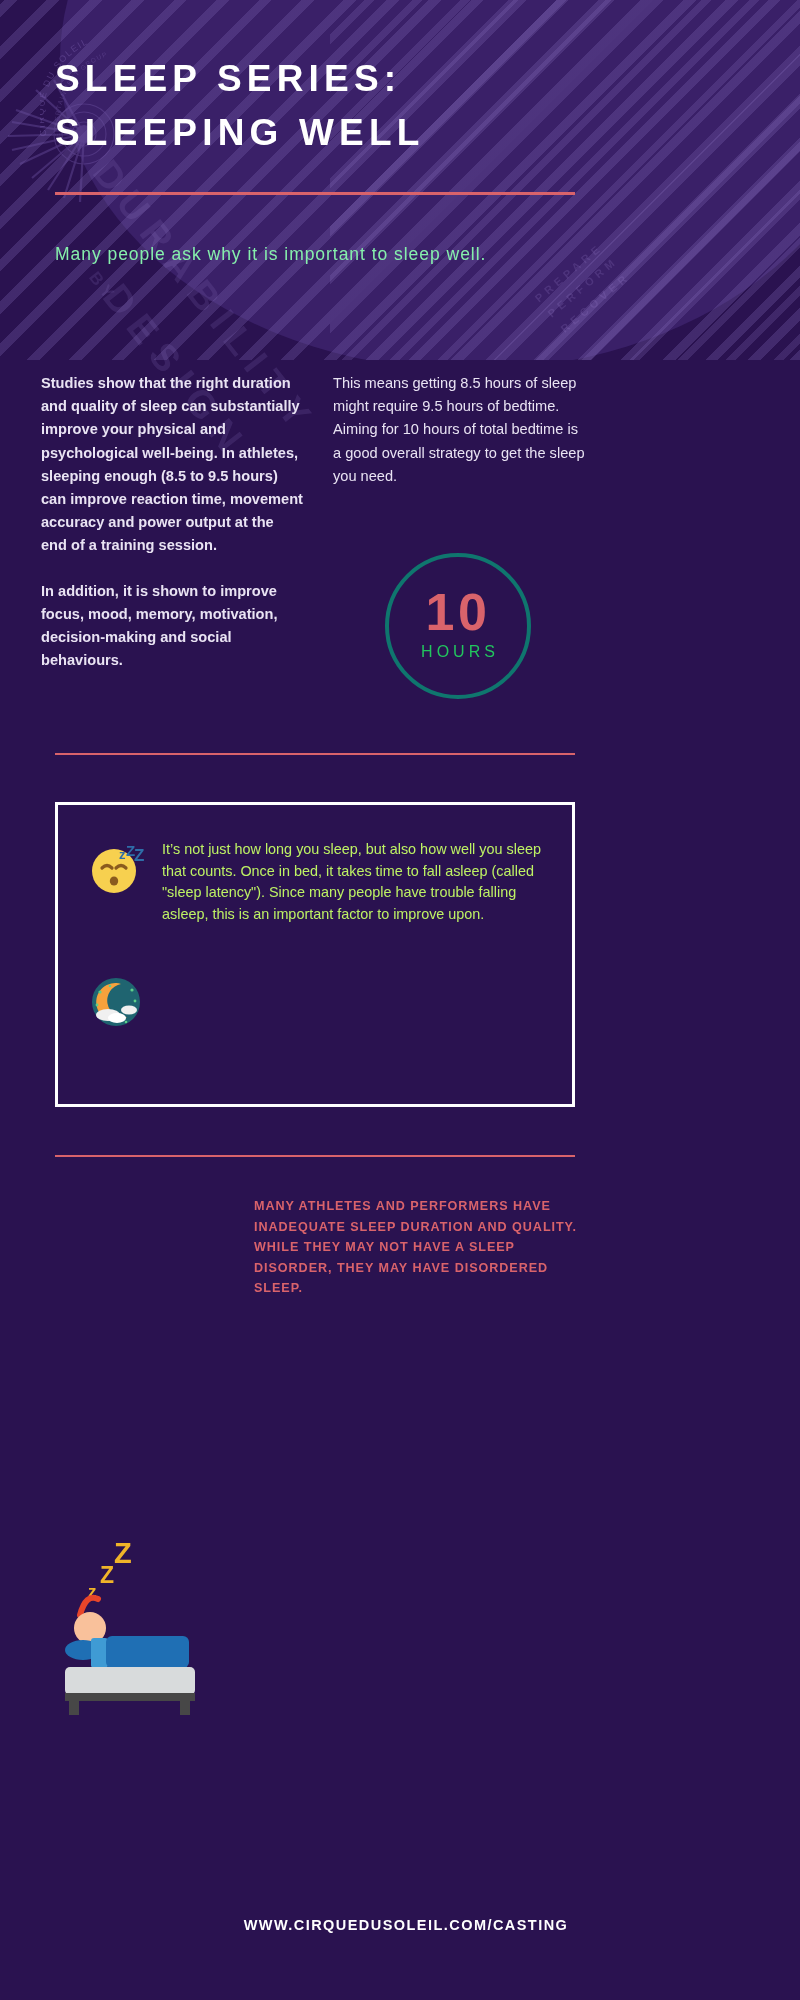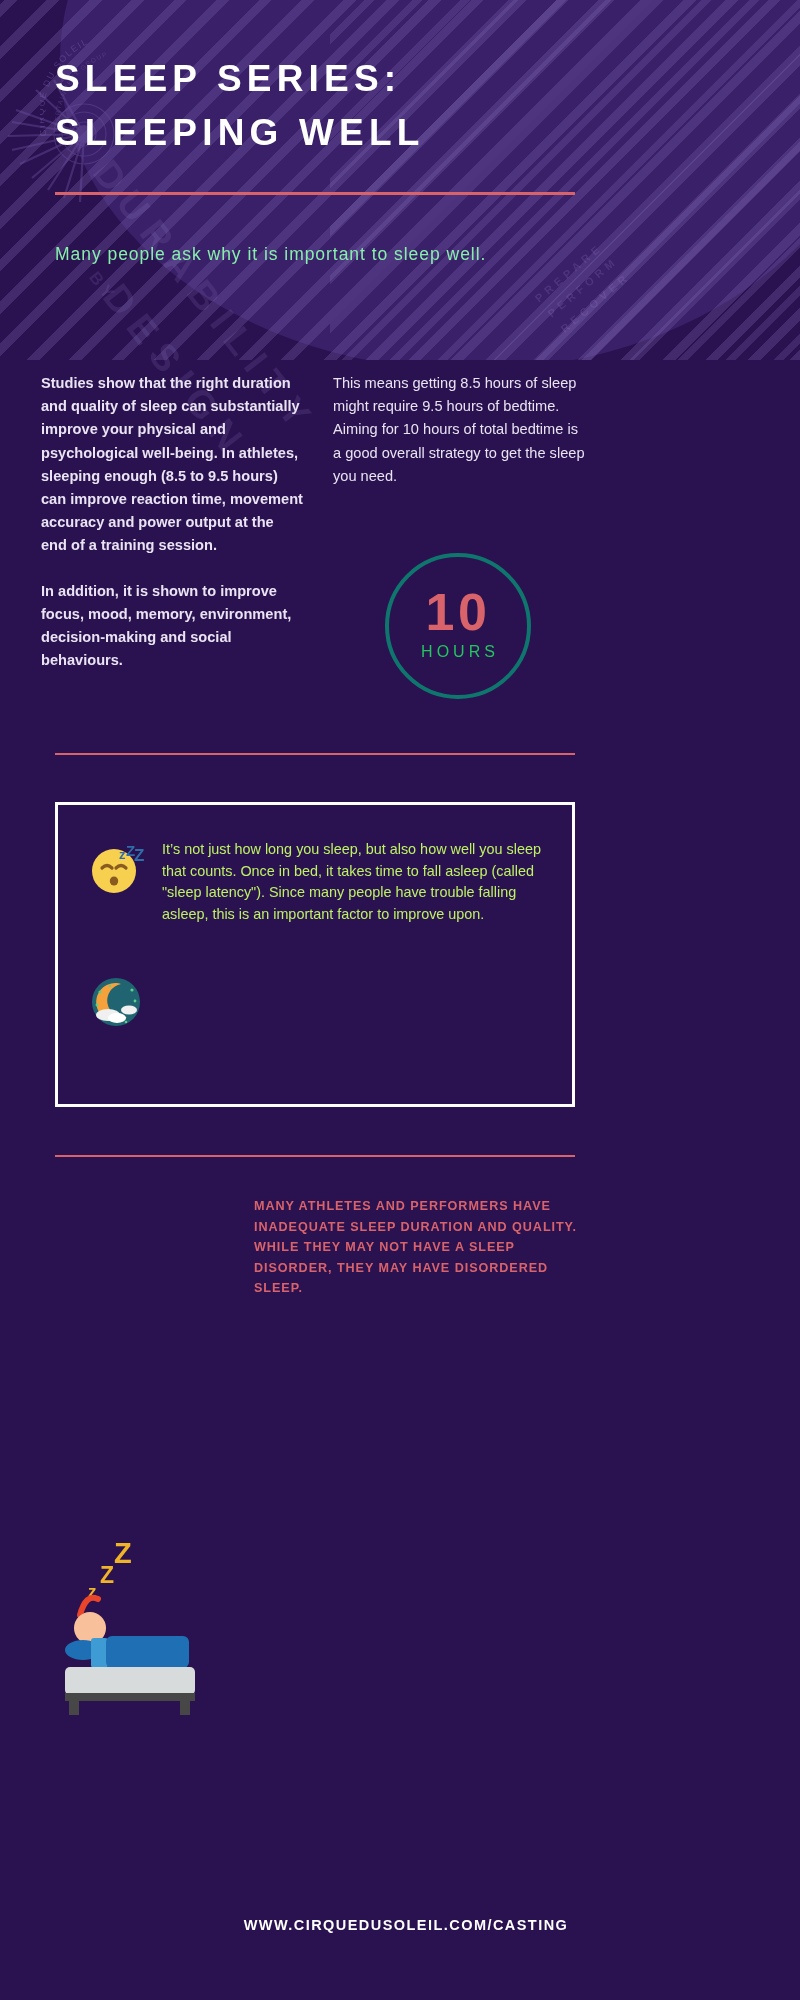--- a/index.html
+++ b/index.html
@@ -297,21 +297,21 @@
     <div class="title">
       <div>SLEEP SERIES:</div>
       <div>SLEEPING WELL</div>
     </div>
     <div class="rule-top"></div>
     <div class="subtitle">Many people ask why it is important to sleep well.</div>
   </div>
 
   <div class="col-left">
     <div class="body-p">Studies show that the right duration and quality of sleep can substantially improve your physical and psychological well-being. In athletes, sleeping enough (8.5 to 9.5 hours) can improve reaction time, movement accuracy and power output at the end of a training session.</div>
-    <div class="body-p">In addition, it is shown to improve focus, mood, memory, environment, decision-making and social behaviours.</div>
+    <div class="body-p">In addition, it is shown to improve focus, mood, memory, motivation, decision-making and social behaviours.</div>
   </div>
 
   <div class="col-right">
     <div class="body-p">This means getting 8.5 hours of sleep might require 9.5 hours of bedtime. Aiming for 10 hours of total bedtime is a good overall strategy to get the sleep you need.</div>
   </div>
 
   <div class="badge">
     <div class="badge-num">10</div>
     <div class="badge-unit">HOURS</div>
   </div>

